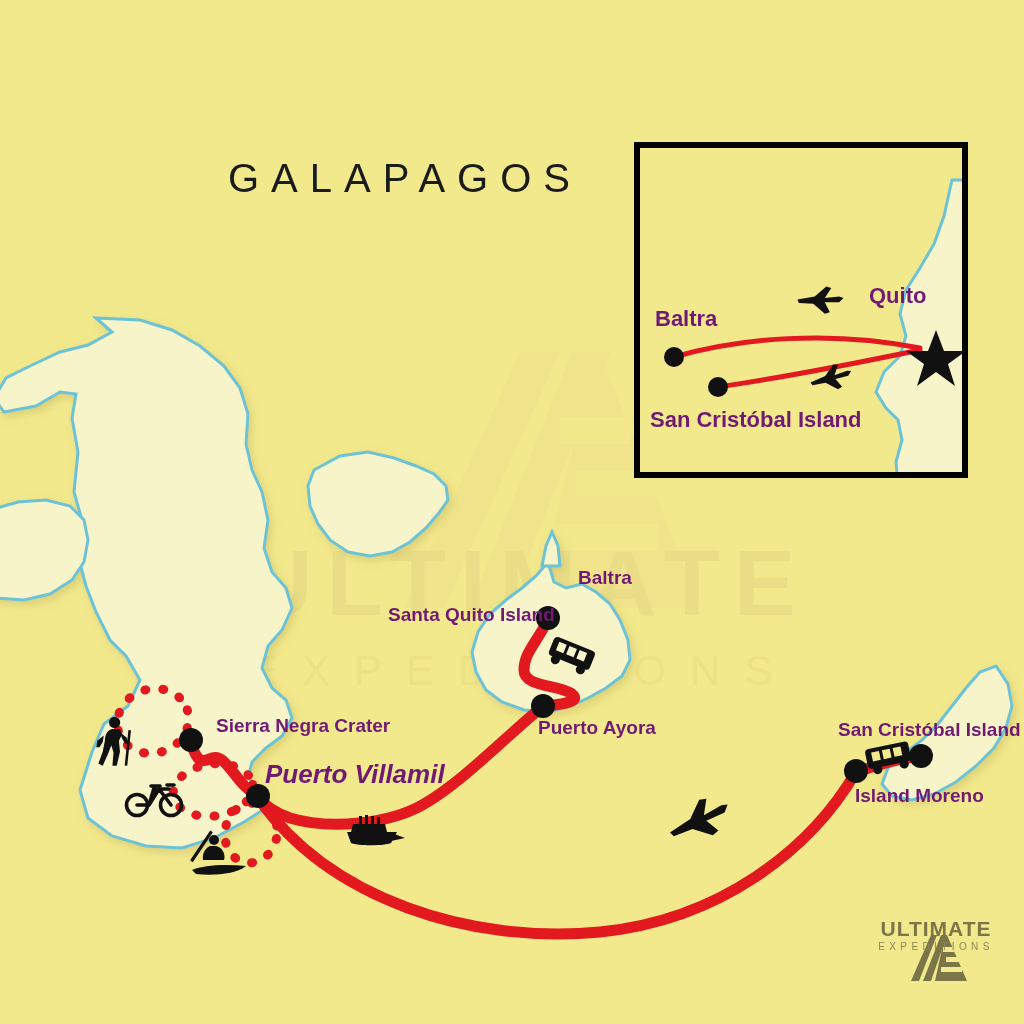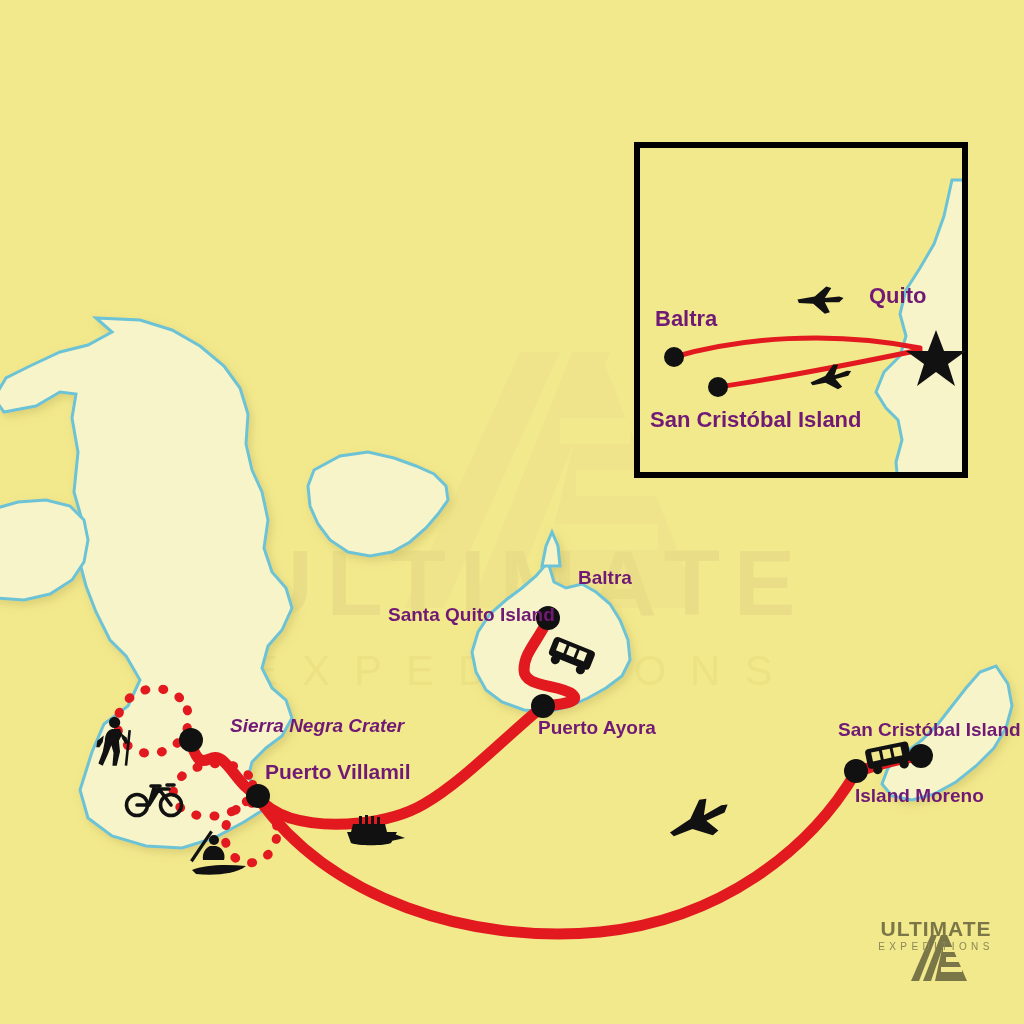--- a/index.html
+++ b/index.html
@@ -250,30 +250,31 @@
     <g transform="translate(903,925)">
       <path d="M8 56 L 28 10 L 34 10 L 16 56 Z" fill="#7a7647"></path>
       <path d="M20 56 L 38 10 L 44 10 L 28 56 Z" fill="#7a7647"></path>
       <path d="M42 10 L 44 10 L 64 56 L 32 56 Z" fill="#7a7647"></path>
       <rect x="40" y="22" width="13" height="5" fill="#f2e88c"></rect>
       <rect x="43" y="32" width="16" height="5" fill="#f2e88c"></rect>
       <rect x="38" y="42" width="21" height="5" fill="#f2e88c"></rect>
     </g>
   </svg>
 
+  <div class="map-title">GALAPAGOS</div>
 
   <div class="place-label" style="left:388px; top:605px; font-size:19px;">Santa Quito Island</div>
 
   <div class="place-label" style="left:578px; top:568px; font-size:19px;">Baltra</div>
 
   <div class="place-label" style="left:538px; top:718px; font-size:19px;">Puerto Ayora</div>
 
-  <div class="place-label" style="left:230px; top:716px; font-size:19px;font-style:italic;">Sierra Negra Crater</div>
-
-  <div class="place-label" style="left:265px; top:761px; font-size:21px;">Puerto Villamil</div>
+  <div class="place-label" style="left:216px; top:716px; font-size:19px;">Sierra Negra Crater</div>
+
+  <div class="place-label" style="left:265px; top:761px; font-size:26px;font-style:italic;">Puerto Villamil</div>
 
   <div class="place-label" style="left:838px; top:720px; font-size:19px;">San Cristóbal Island</div>
 
   <div class="place-label" style="left:855px; top:786px; font-size:19px;">Island Moreno</div>
 
   <div class="place-label" style="left:655px; top:308px; font-size:22px;">Baltra</div>
 
   <div class="place-label" style="left:869px; top:285px; font-size:22px;">Quito</div>
 
   <div class="place-label" style="left:650px; top:409px; font-size:22px;">San Cristóbal Island</div>

